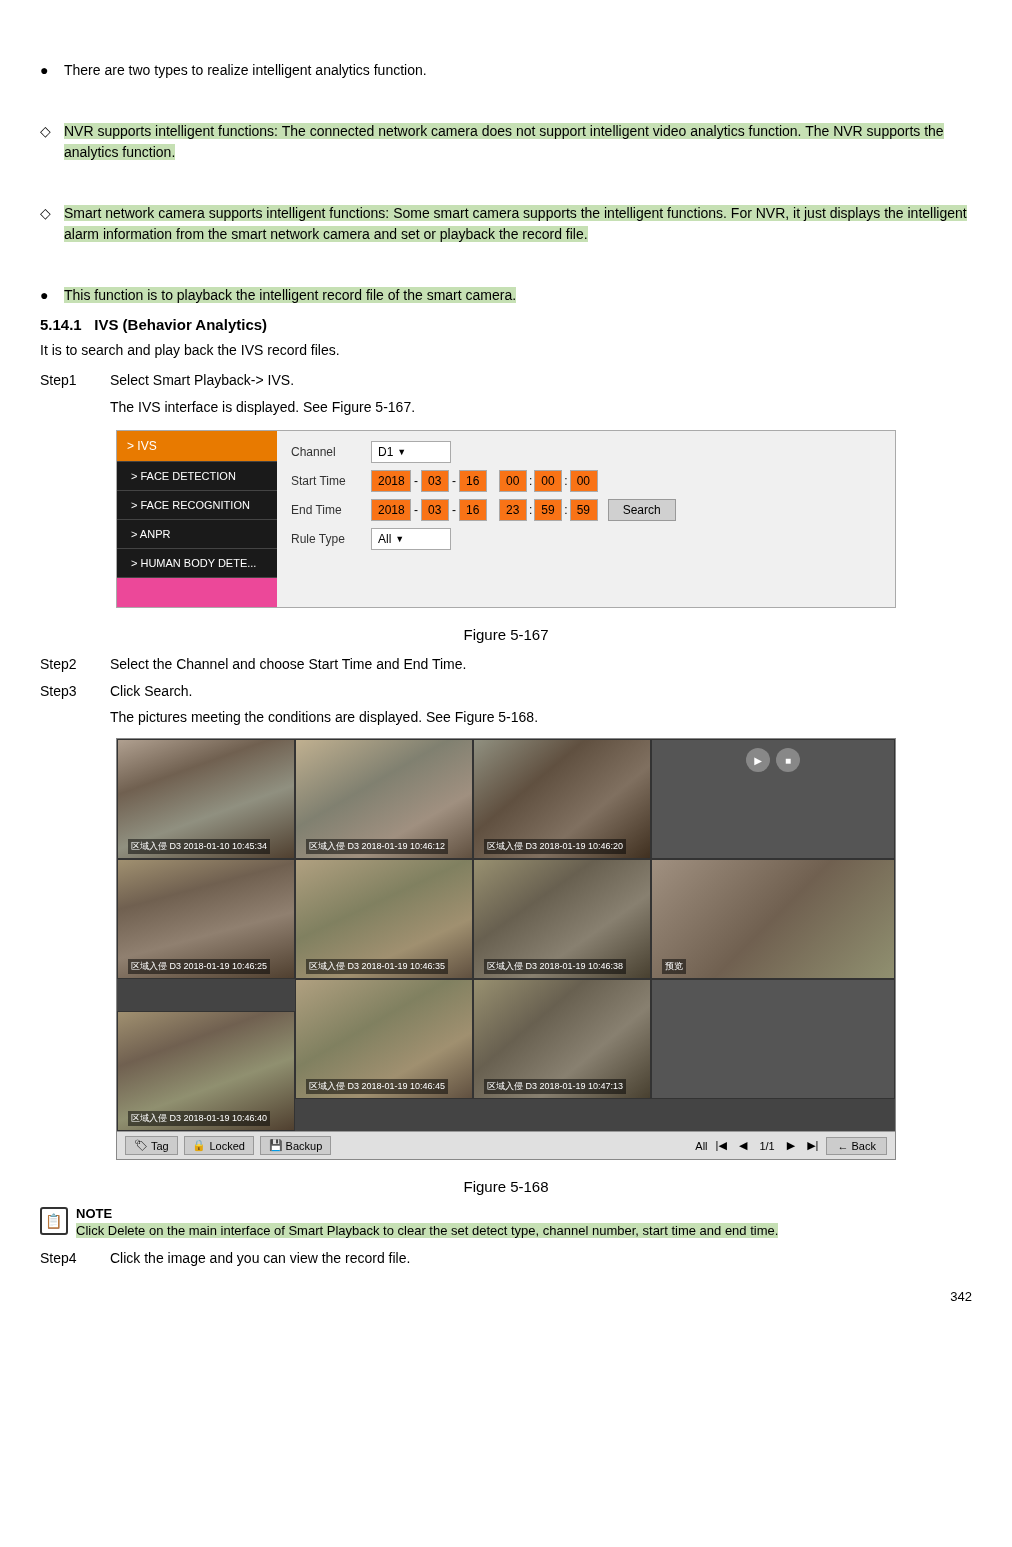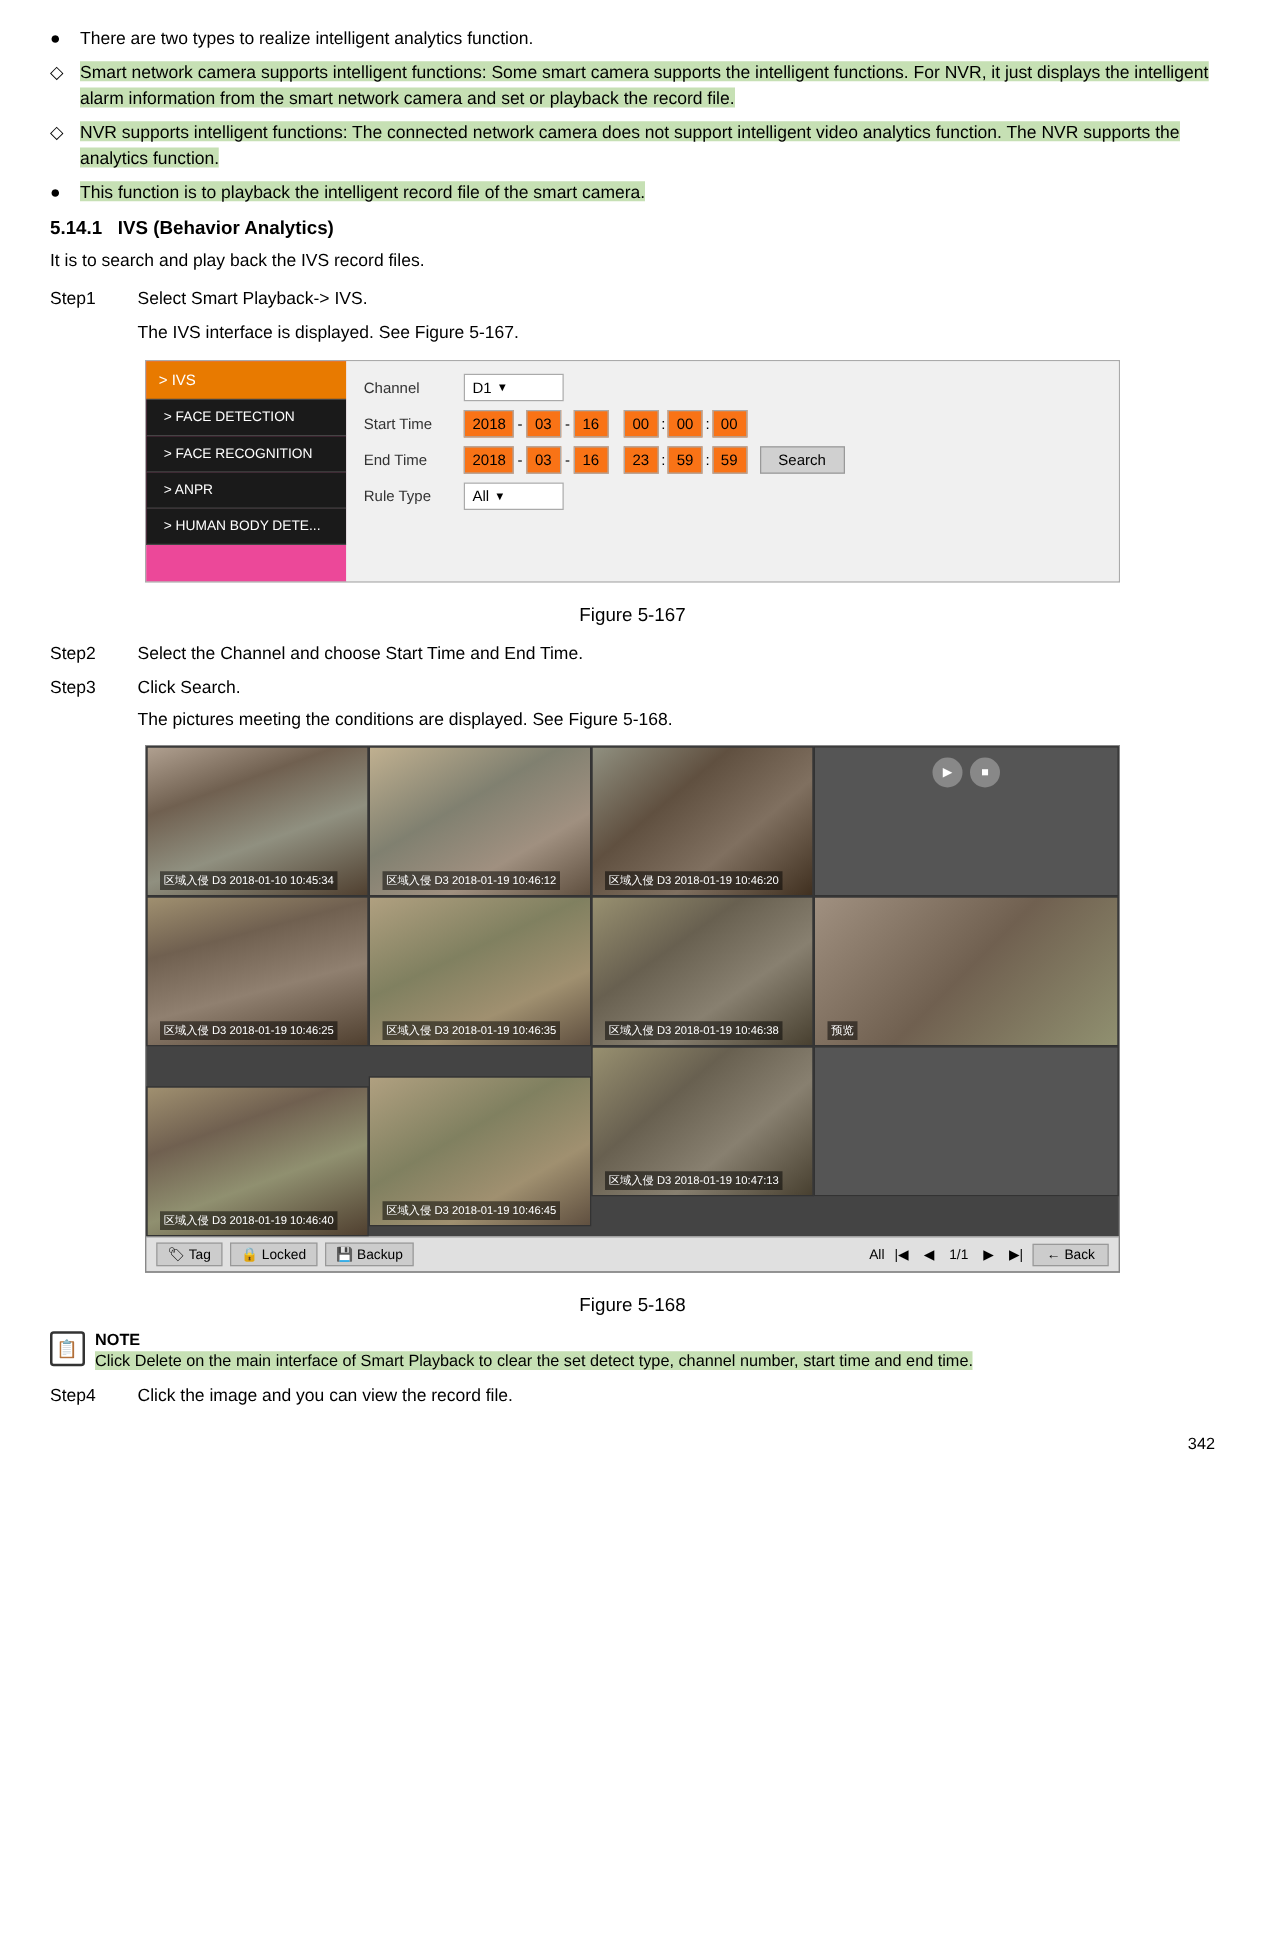--- a/index.html
+++ b/index.html
@@ -15,20 +15,21 @@
 
     .bullet-list {
       list-style: none;
       margin-bottom: 8px;
     }
     .bullet-list li {
       margin-bottom: 6px;
       padding-left: 24px;
       position: relative;
       line-height: 1.5;
+      margin-top: 40px;
     }
     .bullet-circle::before {
       content: "●";
       position: absolute;
       left: 0;
     }
     .bullet-diamond::before {
       content: "◇";
       position: absolute;
       left: 0;
@@ -280,35 +281,35 @@
     .dash-sep { padding: 0 3px; font-size:12px;}
 
     
     .thumb-bg-1 { background: linear-gradient(160deg, #b0a090 0%, #706050 30%, #909080 60%, #504030 100%); }
     .thumb-bg-2 { background: linear-gradient(150deg, #c0b090 0%, #808070 40%, #a09080 70%, #605040 100%); }
     .thumb-bg-3 { background: linear-gradient(140deg, #909080 0%, #605040 35%, #807060 65%, #403020 100%); }
     .thumb-bg-4 { background: linear-gradient(165deg, #a09070 0%, #706050 30%, #908070 60%, #504030 100%); }
     .thumb-bg-5 { background: linear-gradient(155deg, #b0a080 0%, #808060 40%, #a09070 70%, #605040 100%); }
     .thumb-bg-6 { background: linear-gradient(145deg, #989070 0%, #686050 35%, #888070 65%, #484030 100%); }
     .thumb-bg-7 { background: linear-gradient(160deg, #a09070 0%, #706050 30%, #909070 60%, #504030 100%); margin-top: 32px; }
-    .thumb-bg-8 { background: linear-gradient(150deg, #b0a080 0%, #808060 40%, #a09070 70%, #605040 100%); margin-top: 24px; }
+    .thumb-bg-8 { background: linear-gradient(150deg, #b0a080 0%, #808060 40%, #a09070 70%, #605040 100%); }
     .thumb-bg-9 { background: linear-gradient(140deg, #989070 0%, #686050 35%, #888070 65%, #484030 100%); }
   </style>
 </head>
 <body>
 
 <ul class="bullet-list">
   <li class="bullet-circle">
     <span>There are two types to realize intelligent analytics function.</span>
   </li>
   <li class="bullet-diamond">
-    <span class="highlight">Smart network camera supports intelligent functions: Some smart camera supports the intelligent functions. For NVR, it just displays the intelligent alarm information from the smart network camera and set or playback the record file.</span>
+    <span class="highlight">NVR supports intelligent functions: The connected network camera does not support intelligent video analytics function. The NVR supports the analytics function.</span>
   </li>
   <li class="bullet-diamond">
-    <span class="highlight">NVR supports intelligent functions: The connected network camera does not support intelligent video analytics function. The NVR supports the analytics function.</span>
+    <span class="highlight">Smart network camera supports intelligent functions: Some smart camera supports the intelligent functions. For NVR, it just displays the intelligent alarm information from the smart network camera and set or playback the record file.</span>
   </li>
   <li class="bullet-circle">
     <span class="highlight">This function is to playback the intelligent record file of the smart camera.</span>
   </li>
 </ul>
 
 <div class="section-heading">
   <span>5.14.1</span>&nbsp;&nbsp;
   <span>IVS (Behavior Analytics)</span>
 </div>

